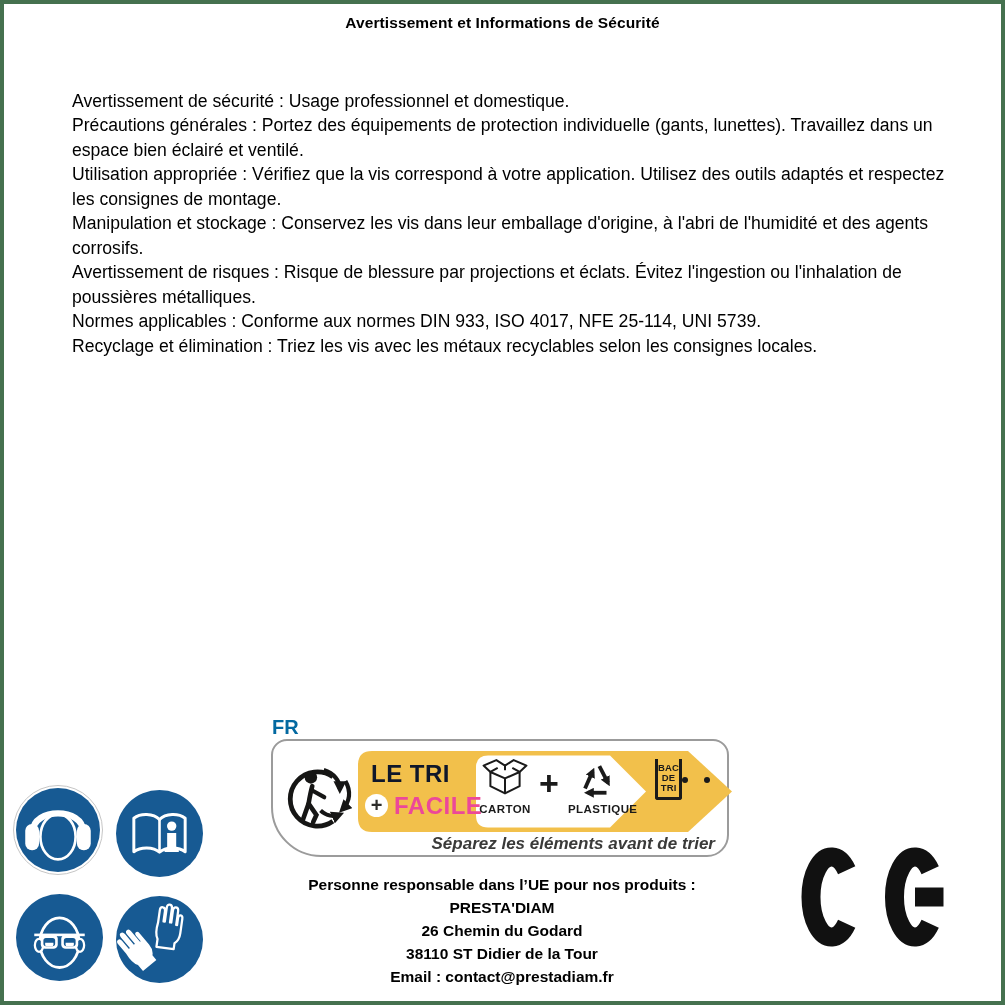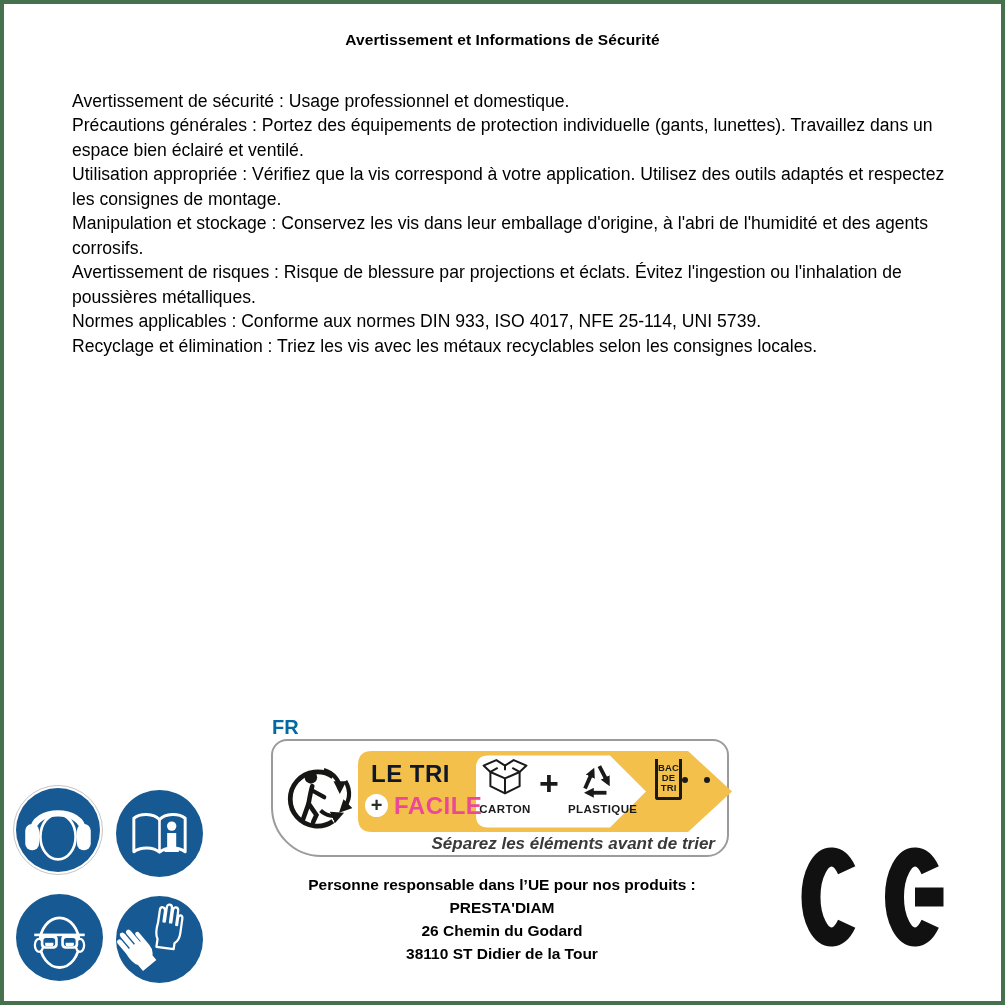--- a/index.html
+++ b/index.html
@@ -3,21 +3,21 @@
 <meta charset="utf-8">
 <style>
   html,body{margin:0;padding:0;background:#fff;}
   .page{
     position:relative;width:1005px;height:1005px;box-sizing:border-box;
     border:4px solid #45714f;background:#fff;overflow:hidden;
     font-family:"Liberation Sans",sans-serif;color:#000;
   }
   
   .title{
-    position:absolute;left:0;top:27px;width:100%;text-align:center;
+    position:absolute;left:0;top:10px;width:100%;text-align:center;
     font-size:15.5px;font-weight:bold;letter-spacing:.1px;
   }
   .body-text{
     position:absolute;left:68px;top:85px;width:888px;
     font-size:17.6px;line-height:24.45px;
   }
   .body-text p{margin:0;}
   
   .picto{position:absolute;}
   .picto svg{display:block;}
@@ -222,20 +222,21 @@
     </div>
 
     <div class="tagline">Séparez les éléments avant de trier</div>
   </div>
 
   <div class="responsible">
     <div>Personne responsable dans l’UE pour nos produits :</div>
     <div>PRESTA'DIAM</div>
     <div>26 Chemin du Godard</div>
     <div>38110 ST Didier de la Tour</div>
+    <div>Email : contact@prestadiam.fr</div>
   </div>
 
   <svg class="ce" width="150" height="102" viewBox="0 0 150 102" role="img" aria-label="CE">
     <g fill="none" stroke="#111" stroke-width="19">
       <path d="M45.7 24.2 A20.5 40 0 1 0 45.7 77.8"></path>
       <path d="M129.2 24.2 A20.5 40 0 1 0 129.2 77.8"></path>
       <path d="M114 51 H142.5"></path>
     </g>
   </svg>
 

